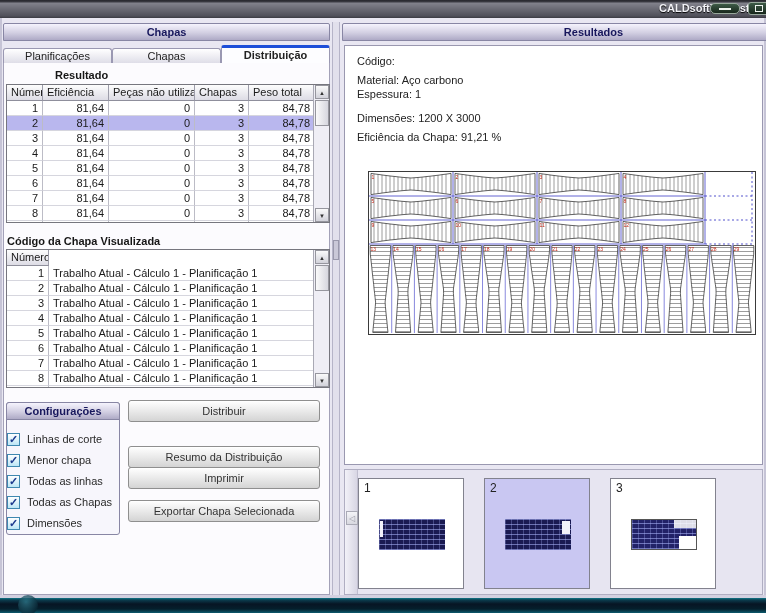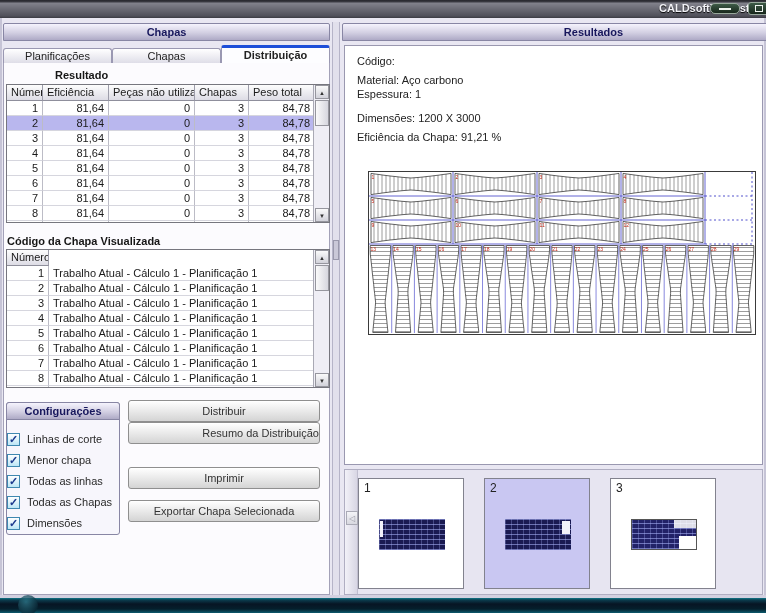--- a/index.html
+++ b/index.html
@@ -271,21 +271,21 @@
         <span class="chk-box">✓</span>
         <span class="chk-label">Todas as Chapas</span>
       </div>
       <div class="chk-row" style="top: 516px;">
         <span class="chk-box">✓</span>
         <span class="chk-label">Dimensões</span>
       </div>
     </div>
   <div id="abtns">
       <div class="abtn" style="top: 400px;">Distribuir</div>
-      <div class="abtn" style="top: 422px; text-align: right;">Resumo da Distribuição</div>
+      <div class="abtn" style="top: 446px;">Resumo da Distribuição</div>
       <div class="abtn" style="top: 467px;">Imprimir</div>
       <div class="abtn" style="top: 500px;">Exportar Chapa Selecionada</div>
     </div>
 
   <div class="splitter"></div>
   <div class="split-handle"></div>
 
   <div class="phead" style="left:342px; top:23px; width:503px;">
     <span>Resultados</span>
   </div>

